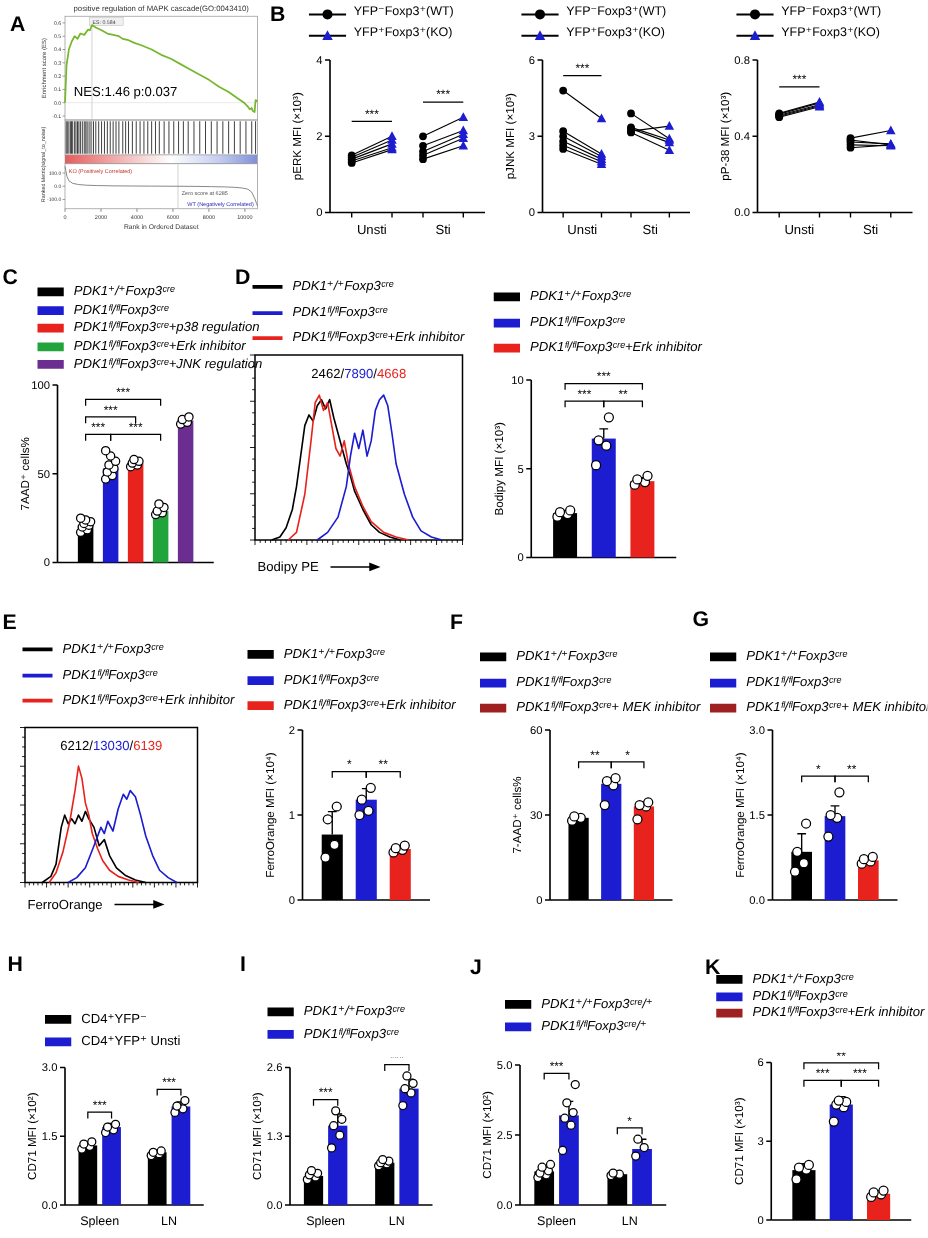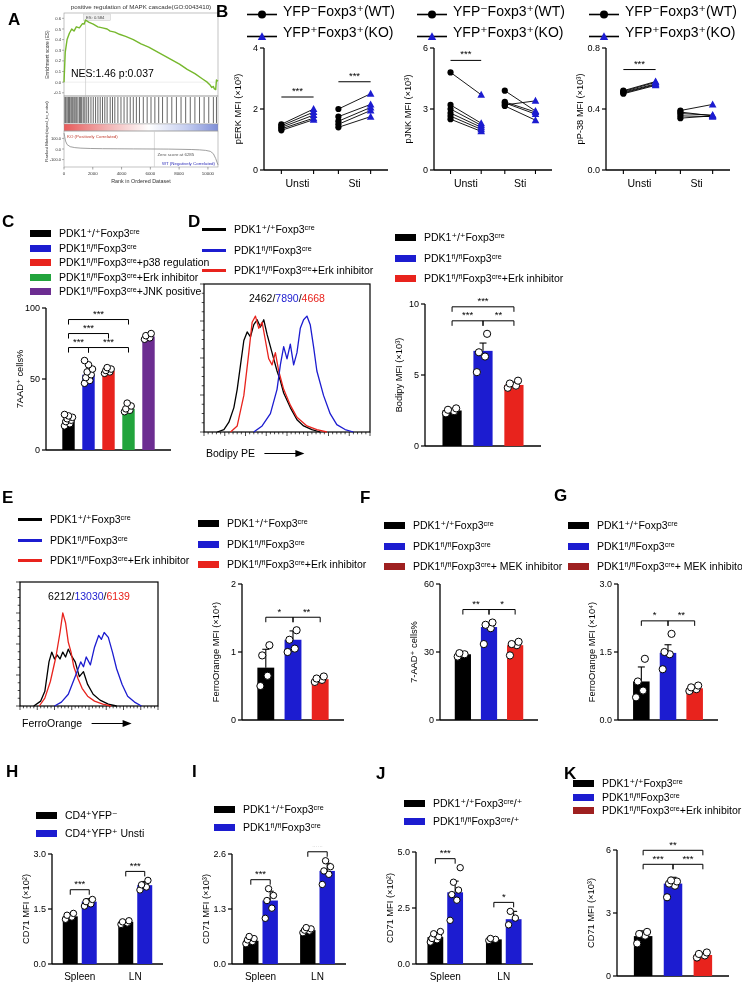--- a/index.html
+++ b/index.html
@@ -7,22 +7,22 @@
        font-family:"Liberation Sans","DejaVu Sans",sans-serif;color:#000}
   .fig{position:absolute;left:0;top:0;width:742px;height:990px;overflow:hidden;background:#fff}
   .panel{position:absolute}
   .plabel{position:absolute;font-size:17px;font-weight:700;z-index:6}
   .lg{position:absolute;z-index:5}
   .lg-row{display:flex;align-items:center;margin-bottom:5px}
   .lg-swatch{width:21px;height:7px;margin-right:8px;flex:none}
   .lg-line{width:24px;height:3px;margin-right:8px;flex:none}
   .lg-sym{width:30px;height:11px;margin-right:6px;flex:none;display:block}
   .lg-label{font-size:10.5px;line-height:1.1;white-space:nowrap}
-  .it .lg-label{}
-  .big .lg-label{font-size:14px}
+  .it .lg-label{font-style:italic}
+  .big .lg-label{font-size:10px}
   .g2 .lg-row{margin-bottom:2px}
   .g3 .lg-row{margin-bottom:3px}
   .g6 .lg-row{margin-bottom:6px}
   .g8 .lg-row{margin-bottom:9px}
   .chart{position:absolute}
   svg text{font-family:"Liberation Sans","DejaVu Sans",sans-serif}
 </style>
 </head>
 <body>
 
@@ -33,21 +33,21 @@
   <span class="plabel" style="left:188px;top:212px">D</span>
   <span class="plabel" style="left:2px;top:488px">E</span>
   <span class="plabel" style="left:360px;top:488px">F</span>
   <span class="plabel" style="left:554px;top:486px">G</span>
   <span class="plabel" style="left:6px;top:762px">H</span>
   <span class="plabel" style="left:192px;top:762px">I</span>
   <span class="plabel" style="left:376px;top:764px">J</span>
   <span class="plabel" style="left:564px;top:764px">K</span>
 
   <div class="panel" style="left:10px;top:0">
-    <div class="chart" id="chart-gsea" style="left:12px;top:0"><svg width="205" height="200">
+    <div class="chart" id="chart-gsea" style="left:0;top:0"><svg width="205" height="200">
           <text x="119" y="9" font-size="6.2" text-anchor="middle" fill="#333">positive regulation of MAPK cascade(GO:0043410)</text>
           <rect x="42" y="13" width="154" height="83" fill="none" stroke="#999" stroke-width="0.6"></rect>
           <line x1="42" y1="82.16666666666667" x2="196" y2="82.16666666666667" stroke="#ddd" stroke-width="0.5"></line>
           <line x1="40" y1="18.320512820512832" x2="42" y2="18.320512820512832" stroke="#666" stroke-width="0.5"></line>
           <text x="39" y="19.920512820512833" font-size="4.2" text-anchor="end" fill="#333">0.6</text>
           <line x1="40" y1="28.961538461538467" x2="42" y2="28.961538461538467" stroke="#666" stroke-width="0.5"></line>
           <text x="39" y="30.56153846153847" font-size="4.2" text-anchor="end" fill="#333">0.5</text>
           <line x1="40" y1="39.6025641025641" x2="42" y2="39.6025641025641" stroke="#666" stroke-width="0.5"></line>
           <text x="39" y="41.202564102564104" font-size="4.2" text-anchor="end" fill="#333">0.4</text>
           <line x1="40" y1="50.24358974358975" x2="42" y2="50.24358974358975" stroke="#666" stroke-width="0.5"></line>
@@ -382,21 +382,21 @@
         <div class="lg-row">
           <span class="lg-swatch" style="background: rgb(232, 35, 29);"></span>
           <span class="lg-label">PDK1ᶠˡ/ᶠˡFoxp3ᶜʳᵉ+p38 regulation</span>
         </div>
         <div class="lg-row">
           <span class="lg-swatch" style="background: rgb(34, 164, 60);"></span>
           <span class="lg-label">PDK1ᶠˡ/ᶠˡFoxp3ᶜʳᵉ+Erk inhibitor</span>
         </div>
         <div class="lg-row">
           <span class="lg-swatch" style="background: rgb(108, 45, 145);"></span>
-          <span class="lg-label">PDK1ᶠˡ/ᶠˡFoxp3ᶜʳᵉ+JNK positive</span>
+          <span class="lg-label">PDK1ᶠˡ/ᶠˡFoxp3ᶜʳᵉ+JNK regulation</span>
         </div>
       </div>
     <div class="chart" id="chart-c" style="left:4px;top:84px"><svg width="168" height="162">
           <line x1="38" y1="6" x2="38" y2="148" stroke="#000" stroke-width="1.3"></line>
           <line x1="38" y1="148" x2="163" y2="148" stroke="#000" stroke-width="1.3"></line>
           <line x1="34" y1="148" x2="38" y2="148" stroke="#000" stroke-width="1.2"></line>
           <text x="32" y="151.2" font-size="9" text-anchor="end" fill="#000">0</text>
           <line x1="34" y1="77" x2="38" y2="77" stroke="#000" stroke-width="1.2"></line>
           <text x="32" y="80.2" font-size="9" text-anchor="end" fill="#000">50</text>
           <line x1="34" y1="6" x2="38" y2="6" stroke="#000" stroke-width="1.2"></line>

